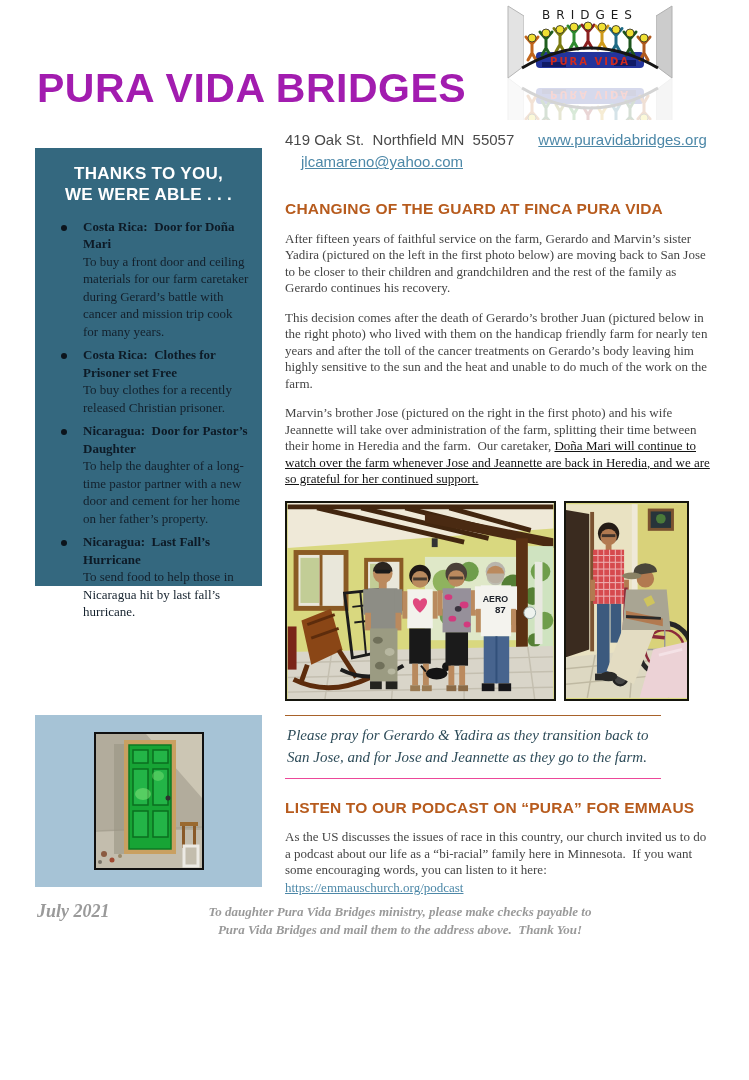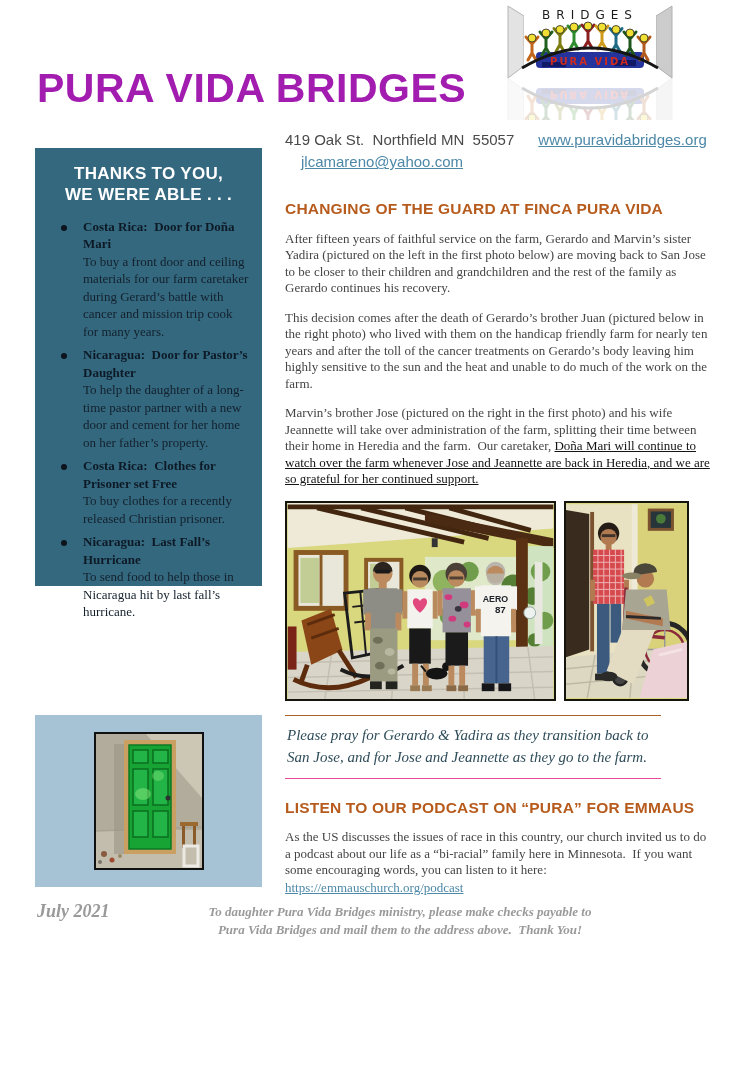--- a/index.html
+++ b/index.html
@@ -115,29 +115,29 @@
       <li class="sb-item">
         <span class="dot"></span>
         <div class="sb-content">
           <span class="sb-title">Costa Rica:&nbsp; Door for Doña Mari</span>
           <div class="sb-body">To buy a front door and ceiling materials for our farm caretaker during Gerard’s battle with cancer and mission trip cook for many years.</div>
         </div>
       </li>
       <li class="sb-item">
         <span class="dot"></span>
         <div class="sb-content">
-          <span class="sb-title">Nicaragua:&nbsp; Door for Pastor’s Daughter</span>
-          <div class="sb-body">To help the daughter of a long-time pastor partner with a new door and cement for her home on her father’s property.</div>
+          <span class="sb-title">Costa Rica:&nbsp; Clothes for Prisoner set Free</span>
+          <div class="sb-body">To buy clothes for a recently released Christian prisoner.</div>
         </div>
       </li>
       <li class="sb-item">
         <span class="dot"></span>
         <div class="sb-content">
-          <span class="sb-title">Costa Rica:&nbsp; Clothes for Prisoner set Free</span>
-          <div class="sb-body">To buy clothes for a recently released Christian prisoner.</div>
+          <span class="sb-title">Nicaragua:&nbsp; Door for Pastor’s Daughter</span>
+          <div class="sb-body">To help the daughter of a long-time pastor partner with a new door and cement for her home on her father’s property.</div>
         </div>
       </li>
       <li class="sb-item">
         <span class="dot"></span>
         <div class="sb-content">
           <span class="sb-title">Nicaragua:&nbsp; Last Fall’s Hurricane</span>
           <div class="sb-body">To send food to help those in Nicaragua hit by last fall’s hurricane.</div>
         </div>
       </li>
     </ul>

